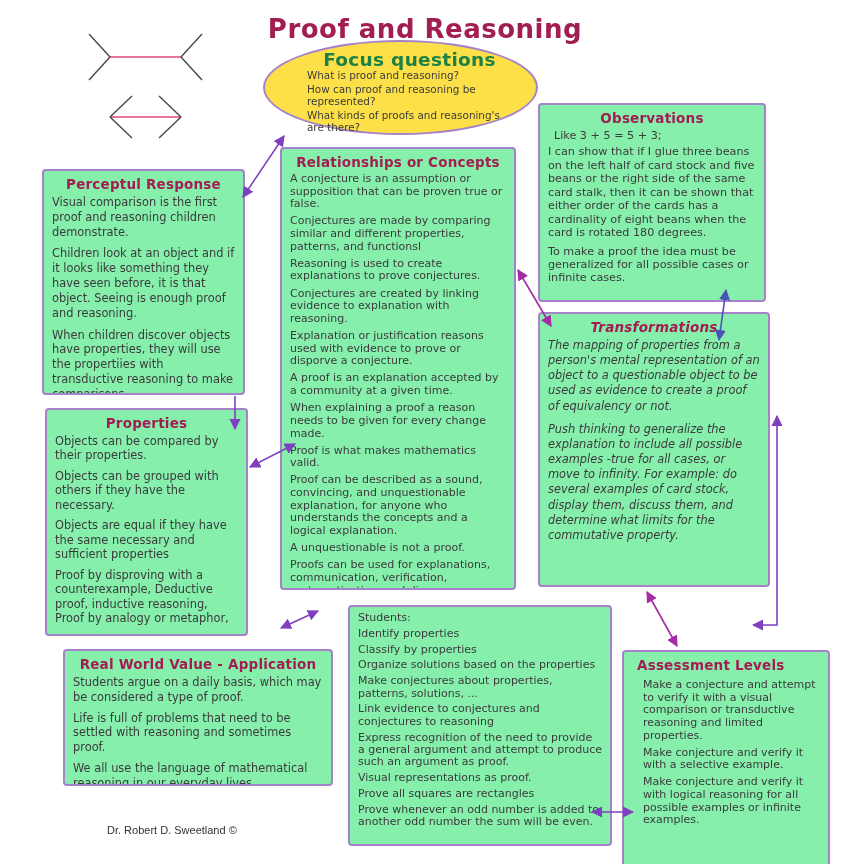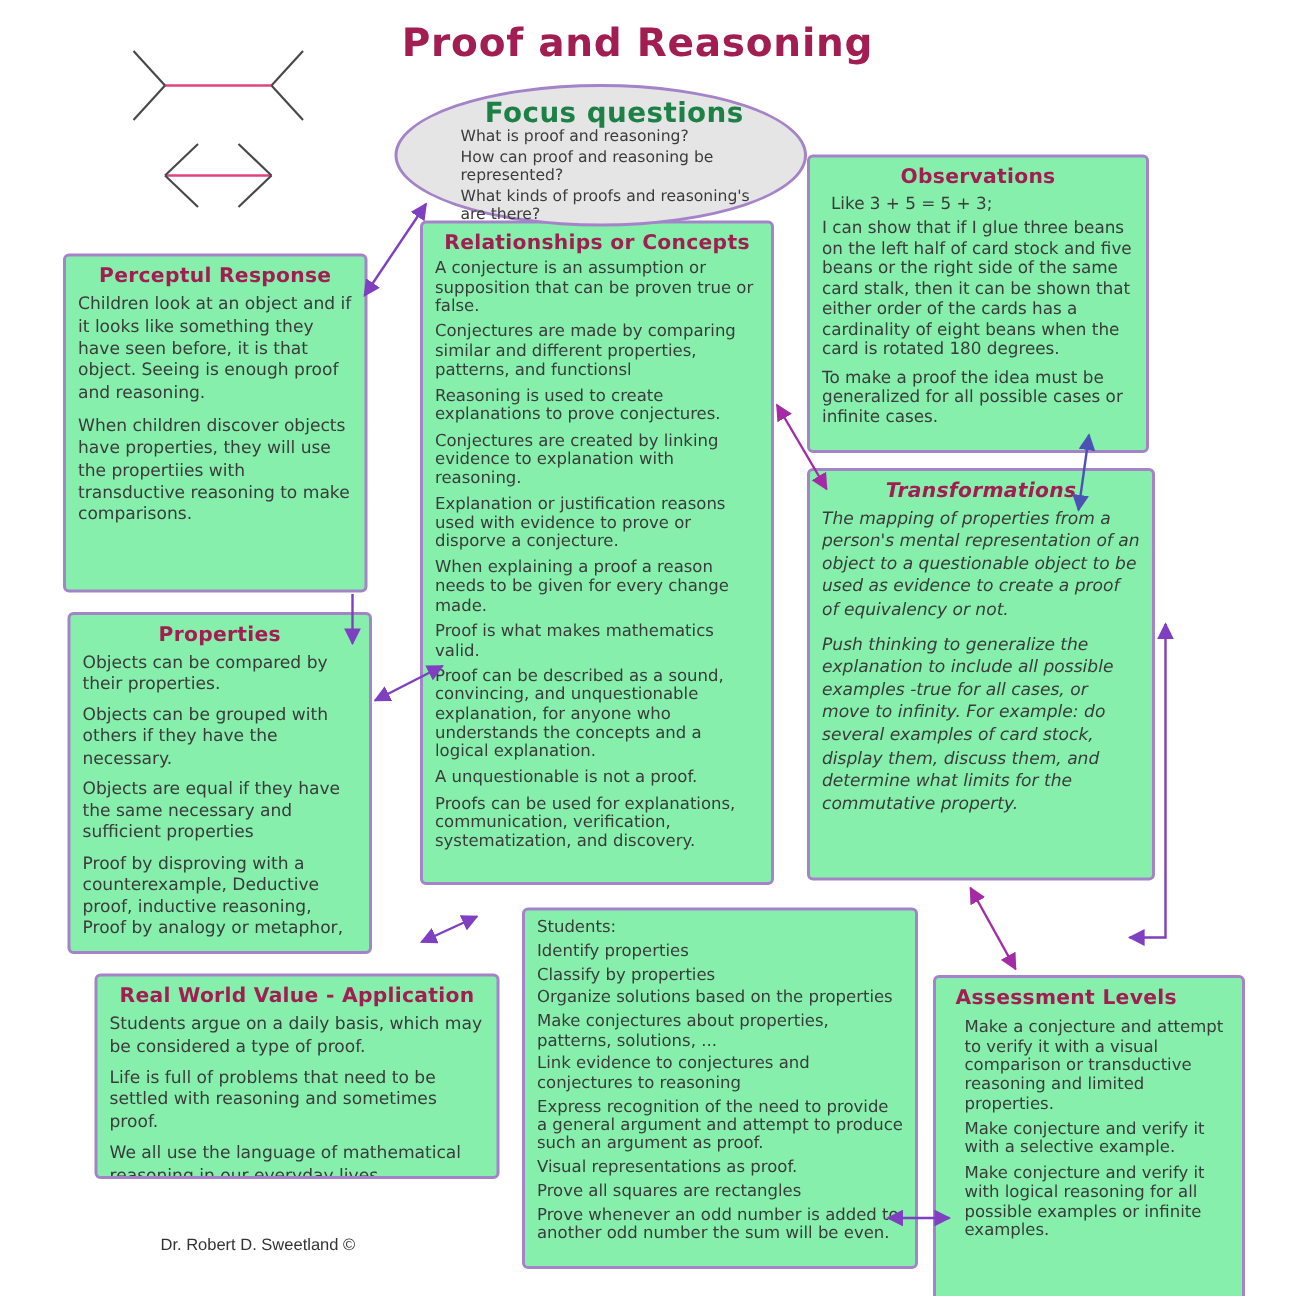--- a/index.html
+++ b/index.html
@@ -30,22 +30,22 @@
   #box-transformations{left:538px;top:312px;width:232px;height:275px;font-style:italic;}
   #box-transformations p{font-size:11.4px;line-height:1.33;margin-bottom:8px;}
   #box-realworld{left:63px;top:649px;width:270px;height:137px;}
   #box-realworld p{font-size:11.4px;line-height:1.3;margin-bottom:6px;}
   #box-tasks{left:348px;top:605px;width:264px;height:241px;}
   #box-tasks p{margin-bottom:3.5px;line-height:1.12;}
   #box-assessment{left:622px;top:650px;width:208px;height:229px;}
   #box-assessment h2{text-align:left;margin-left:5px;margin-bottom:6px;}
   #box-assessment p{margin-left:11px;margin-bottom:4.5px;line-height:1.15;}
   
-  #focus-ellipse{position:absolute;left:263px;top:56px;width:275px;height:95px;
-    background:#e5e5e5;border:2px solid var(--box-border);border-radius:50%;
+  #focus-ellipse{position:absolute;left:263px;top:40px;width:275px;height:95px;
+    background:#fde047;border:2px solid var(--box-border);border-radius:50%;
     box-sizing:border-box;z-index:3;padding:7px 24px 0 42px;}
   #focus-ellipse h2{margin:0;font-size:18.5px;font-weight:bold;color:var(--focus-title);
     text-align:center;letter-spacing:.3px;}
   #focus-ellipse p{margin:0 0 2.5px 0;font-size:10.4px;line-height:1.12;}
   
   .attribution{position:absolute;left:107px;top:824px;font-size:11px;
     font-family:"Liberation Sans",sans-serif;color:#333;}
   
   #overlay{position:absolute;left:0;top:0;width:864px;height:864px;z-index:6;pointer-events:none;}
   .st-purple{stroke:var(--arrow-purple);stroke-width:1.6;fill:none;}
@@ -66,39 +66,41 @@
 
   <div id="focus-ellipse">
     <h2>Focus questions</h2>
     <p>What is proof and reasoning?</p>
     <p>How can proof and reasoning be represented?</p>
     <p>What kinds of proofs and reasoning's are there?</p>
   </div>
 
   <div class="cbox" id="box-perceptual">
     <h2>Perceptul Response</h2>
+    <p>Visual comparison is the first proof and reasoning children demonstrate.</p>
     <p>Children look at an object and if it looks like something they have seen before, it is that object. Seeing is enough proof and reasoning.</p>
     <p>When children discover objects have properties, they will use the propertiies with transductive reasoning to make comparisons.</p>
   </div>
 
   <div class="cbox" id="box-properties">
     <h2>Properties</h2>
     <p>Objects can be compared by their properties.</p>
     <p>Objects can be grouped with others if they have the necessary.</p>
     <p>Objects are equal if they have the same necessary and sufficient properties</p>
     <p>Proof by disproving with a counterexample, Deductive proof, inductive reasoning, Proof by analogy or metaphor,</p>
   </div>
 
   <div class="cbox" id="box-relationships">
     <h2>Relationships or Concepts</h2>
     <p>A conjecture is an assumption or supposition that can be proven true or false.</p>
     <p>Conjectures are made by comparing similar and different properties, patterns, and functionsl</p>
     <p>Reasoning is used to create explanations to prove conjectures.</p>
     <p>Conjectures are created by linking evidence to explanation with reasoning.</p>
     <p>Explanation or justification reasons used with evidence to prove or disporve a conjecture.</p>
+    <p>A proof is an explanation accepted by a community at a given time.</p>
     <p>When explaining a proof a reason needs to be given for every change made.</p>
     <p>Proof is what makes mathematics valid.</p>
     <p>Proof can be described as a sound, convincing, and unquestionable explanation, for anyone who understands the concepts and a logical explanation.</p>
     <p>A unquestionable is not a proof.</p>
     <p>Proofs can be used for explanations, communication, verification, systematization, and discovery.</p>
 
   </div>
 
   <div class="cbox" id="box-observations">
     <h2>Observations</h2>

